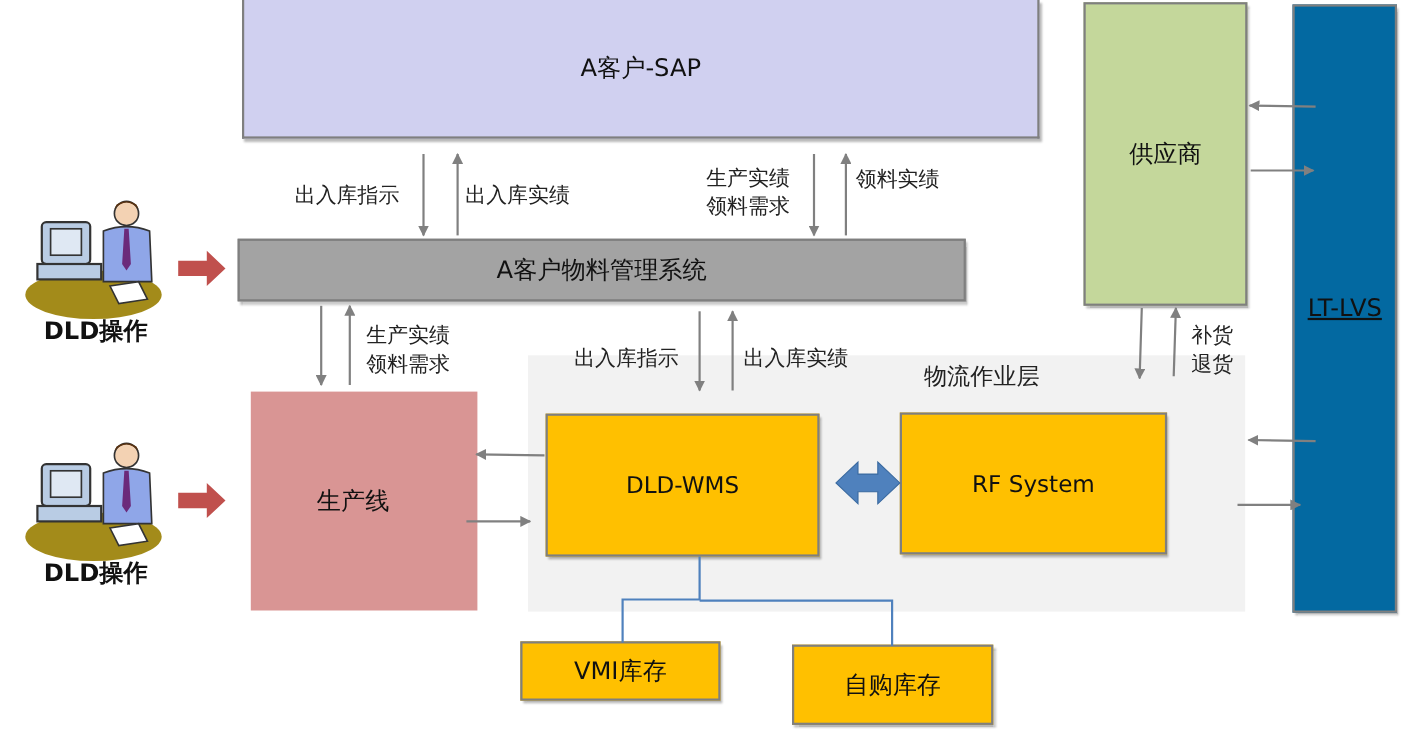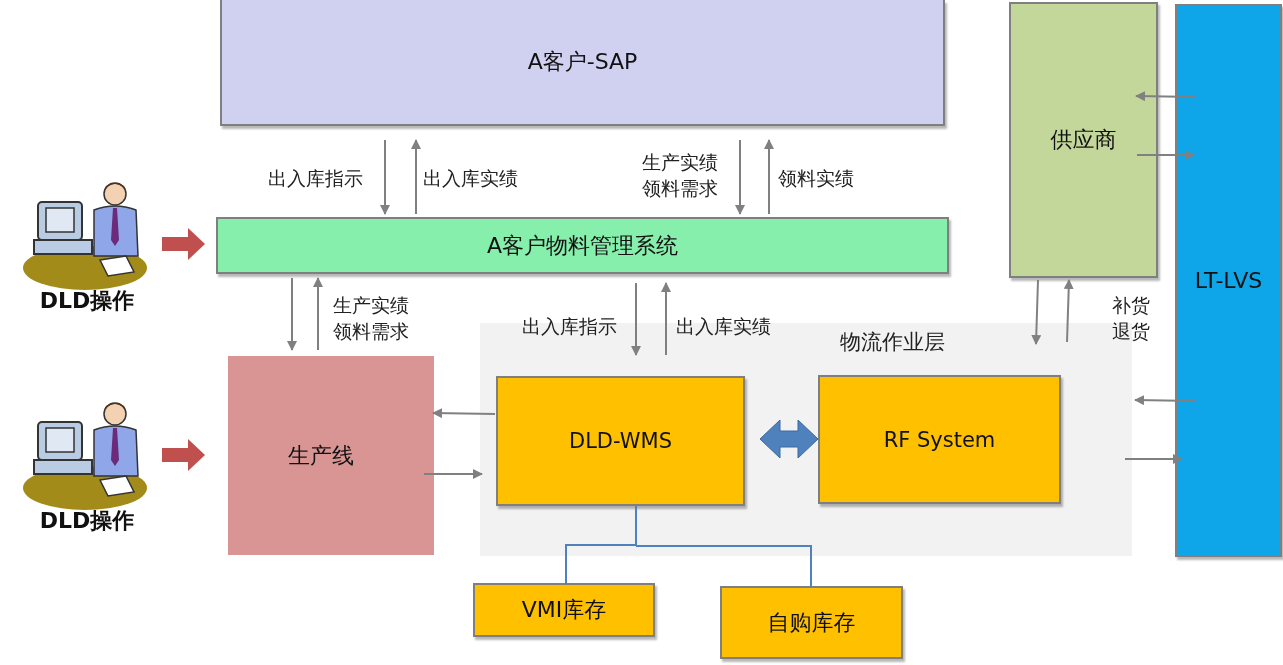--- a/index.html
+++ b/index.html
@@ -17,29 +17,29 @@
 </head>
 <body>
 
 <div class="layer-bg" style="left:480px; top:323px; width:652px; height:233px;"></div>
 <div class="lbl" style="left:840px; top:329px; font-size:21px;">物流作业层</div>
 
 <div class="box" style="left:220px; top:0px; width:725px; height:126px; background:#d0d0f0; border-top:none;">
   <span style="font-size:22px;">A客户-SAP</span>
 </div>
 
-<div class="box" style="left:216px; top:217px; width:733px; height:57px; background:#86efac;">
+<div class="box" style="left:216px; top:217px; width:662px; height:57px; background:#a3a3a3;">
   <span style="font-size:22px;">A客户物料管理系统</span>
 </div>
 
-<div class="box" style="left:1009px; top:2px; width:149px; height:276px; background:#c4d79b;">
+<div class="box" style="left:985px; top:2px; width:149px; height:276px; background:#c4d79b;">
   <span style="font-size:22px;">供应商</span>
 </div>
 
-<div class="box" style="left:1175px; top:4px; width:107px; height:553px; background:#0ea5e9;">
+<div class="box" style="left:1175px; top:4px; width:95px; height:553px; background:#0369a1;text-decoration:underline;">
   <span style="font-size:22px;">LT-LVS</span>
 </div>
 
 <div class="box" style="left:228px; top:356px; width:206px; height:199px; background:#d99594; border:none; box-shadow:none;">
   <span style="font-size:22px; margin-right:20px;">生产线</span>
 </div>
 
 <div class="box" style="left:496px; top:376px; width:249px; height:130px; background:#ffc000;">
   <span style="font-size:21px;">DLD-WMS</span>
 </div>
@@ -91,28 +91,28 @@
   <path d="M162,237 L188,237 L188,228 L205,244 L188,260 L188,251 L162,251 Z" fill="#c0504d"></path>
   <path d="M162,448 L188,448 L188,439 L205,455 L188,471 L188,462 L162,462 Z" fill="#c0504d"></path>
 </svg>
 
 <div class="lbl" style="left:268px; top:165px;">出入库指示</div>
 <div class="lbl" style="left:423px; top:165px;">出入库实绩</div>
 <div class="lbl" style="left:642px; top:149px;">
   <div>生产实绩</div>
   <div>领料需求</div>
 </div>
-<div class="lbl" style="left:778px; top:165px;">领料实绩</div>
+<div class="lbl" style="left:778px; top:150px;">领料实绩</div>
 <div class="lbl" style="left:333px; top:292px;">
   <div>生产实绩</div>
   <div>领料需求</div>
 </div>
 <div class="lbl" style="left:522px; top:313px;">出入库指示</div>
 <div class="lbl" style="left:676px; top:313px;">出入库实绩</div>
-<div class="lbl" style="left:1083px; top:292px;margin-left:29px;">
+<div class="lbl" style="left:1083px; top:292px;">
   <div>补货</div>
   <div>退货</div>
 </div>
 
 <svg class="operator" style="left:20px; top:160px;" viewBox="0 0 130 120">
   <ellipse cx="65" cy="88" rx="62" ry="22" fill="#a38b1a"></ellipse>
   <rect x="18" y="22" width="44" height="38" rx="4" fill="#b9cce4" stroke="#333" stroke-width="2"></rect>
   <rect x="26" y="28" width="28" height="24" fill="#dfe8f3" stroke="#333" stroke-width="1.5"></rect>
   <rect x="14" y="60" width="58" height="14" fill="#b9cce4" stroke="#333" stroke-width="2"></rect>
   <circle cx="95" cy="14" r="11" fill="#f3d2b3" stroke="#333" stroke-width="1.5"></circle>

